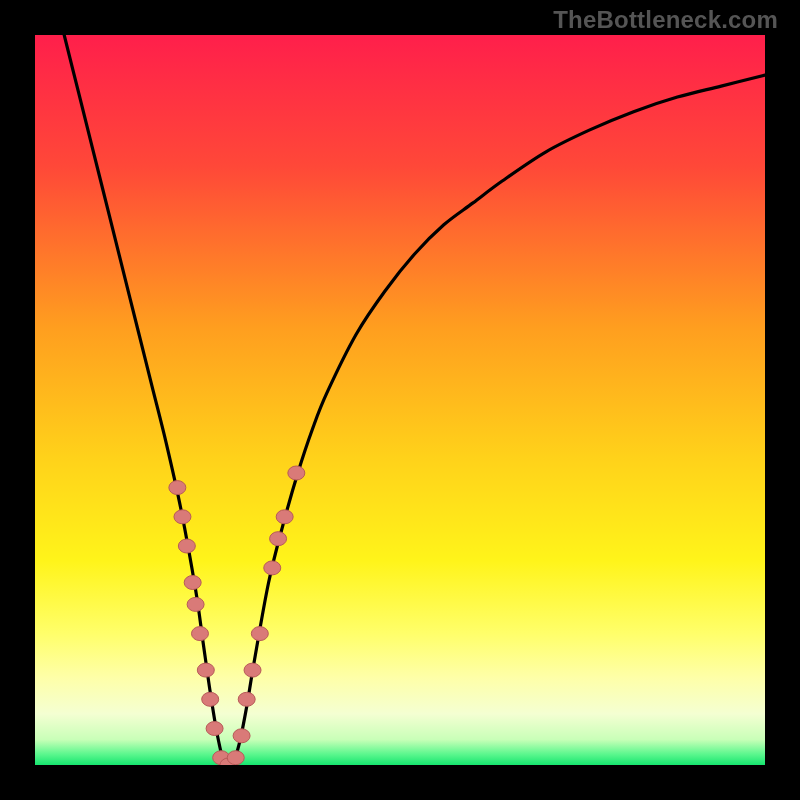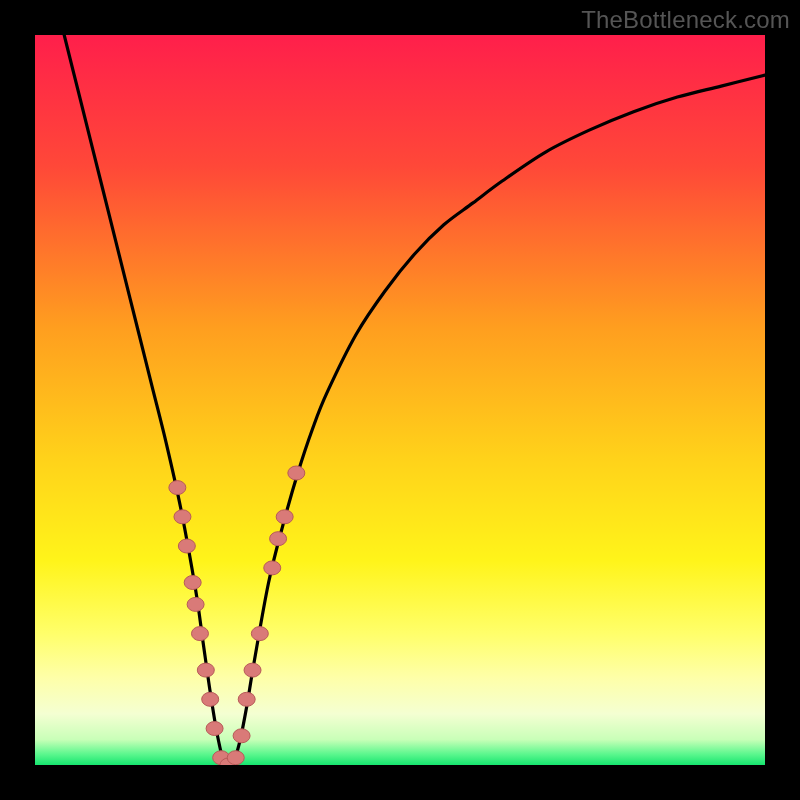--- a/index.html
+++ b/index.html
@@ -31,24 +31,24 @@
     position: absolute;
     inset: 0;
   }
   svg.curve {
     position: absolute;
     inset: 0;
   }
   .watermark {
     position: absolute;
     top: 6px;
-    right: 10px;
+    right: 22px;
     font-size: 24px;
     color: #555;
-    font-weight: 400;
+    font-weight: 700;
     letter-spacing: 0.2px;
   }
 </style>
 </head>
 <body>
 
 <div class="frame">
   <div class="watermark">TheBottleneck.com</div>
   <div class="plot-area">
     <svg class="gradient" width="730" height="730" viewBox="0 0 730 730" preserveAspectRatio="none">

